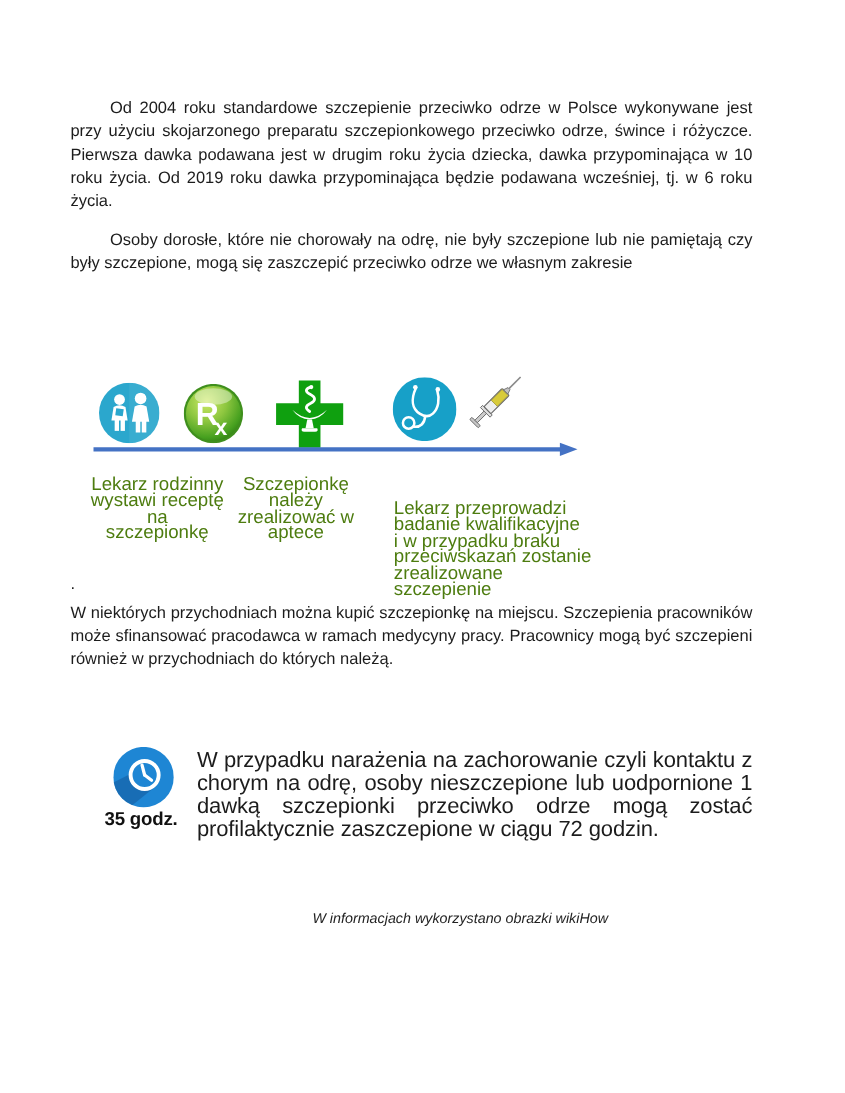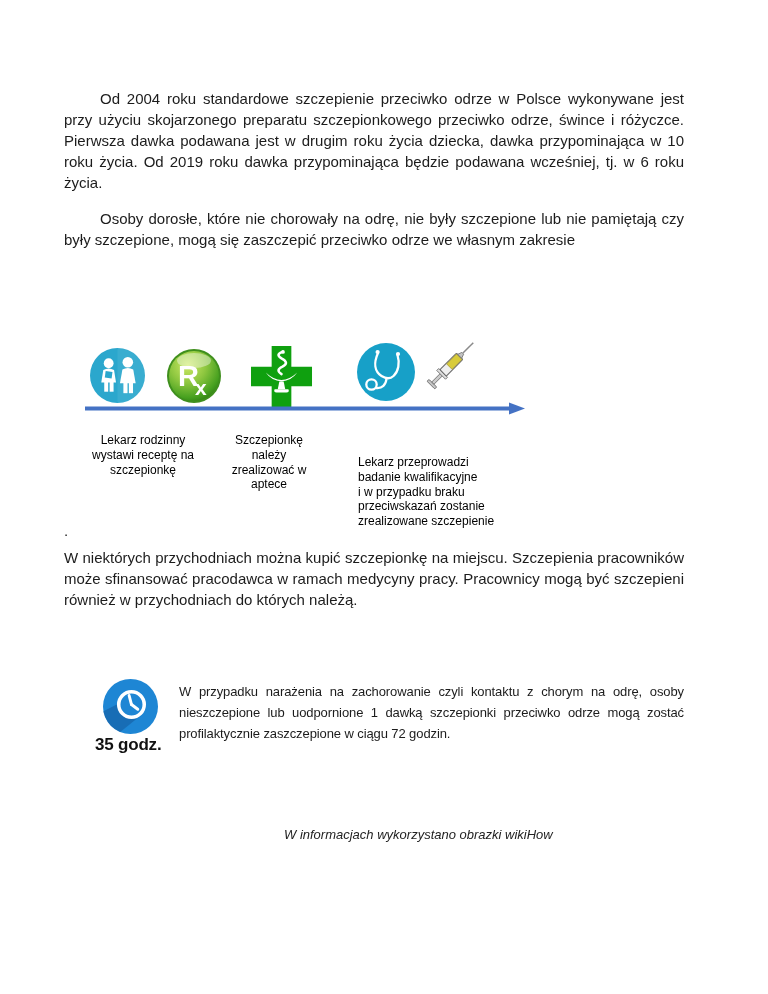--- a/index.html
+++ b/index.html
@@ -7,30 +7,30 @@
   .page {
     position:relative; width:768px; height:994px; background:#ffffff;
     font-family:"Liberation Sans", sans-serif; color:#1c1c1c; overflow:hidden;border-radius:23px;
   }
   .body-text {
     position:absolute; left:64px; width:620px;
     font-size:15px; line-height:21px; text-align:justify;
   }
   .indent { text-indent:36px; }
   .tl-label {
-    position:absolute; font-size:12px; line-height:14.8px;
-    white-space:pre-line; color:#000000;
+    position:absolute; font-size:17px; line-height:14.8px;
+    white-space:pre-line; color:#4d7c0f;
   }
   .tl-label.center { text-align:center; }
   .badge-72 {
     position:absolute; font-size:17px; font-weight:bold; color:#111;
     letter-spacing:-0.2px;
   }
   .clock-text {
-    position:absolute; font-size:13px; line-height:21px; text-align:justify;
+    position:absolute; font-size:20px; line-height:21px; text-align:justify;
     letter-spacing:-0.1px;
   }
   .footer-note {
     position:absolute; right:84px; top:827px; width:400px; text-align:left;
     font-size:13px; font-style:italic; color:#222;
   }
   svg { display:block; position:absolute; }
 </style>
 </head>
 <body>

